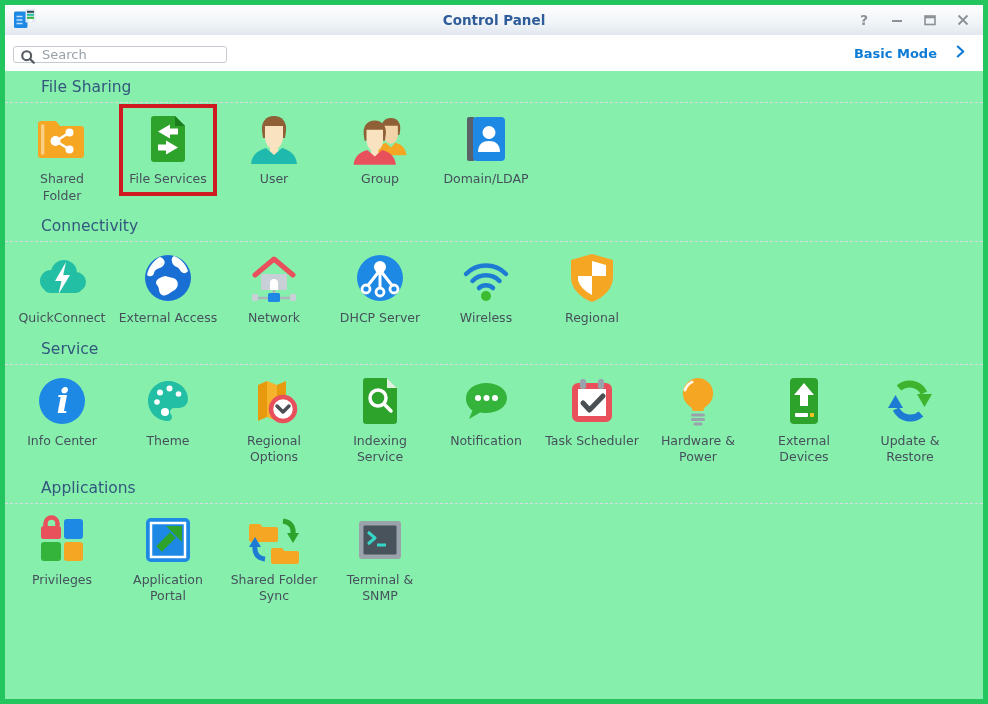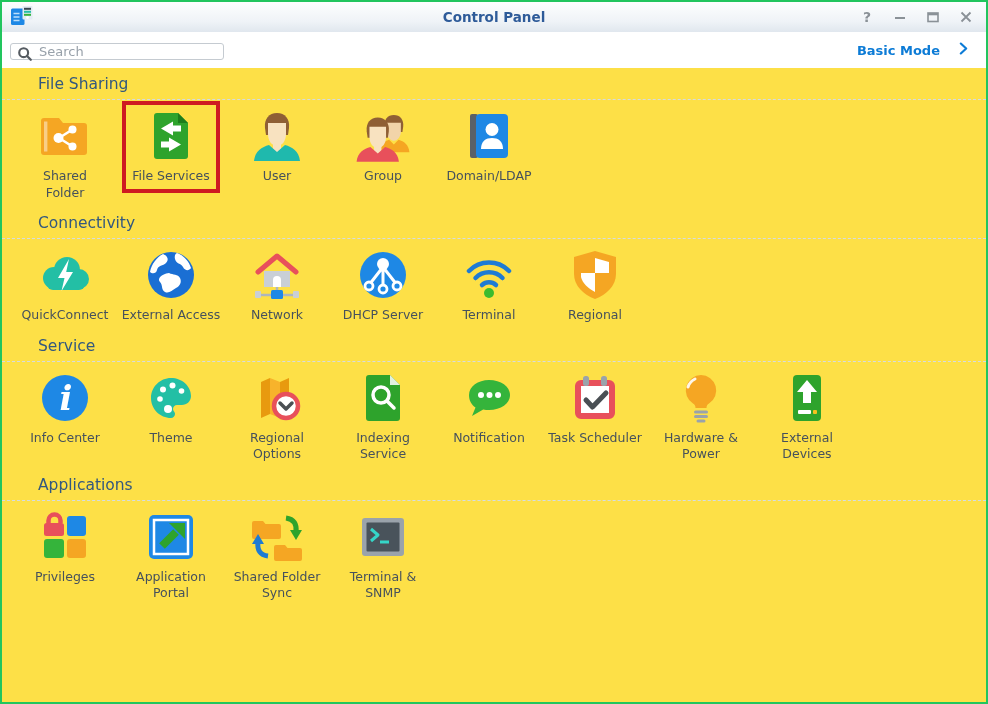--- a/index.html
+++ b/index.html
@@ -1,40 +1,40 @@
 <!DOCTYPE html>
 <html><head>
 <meta charset="utf-8">
 <style>
   html,body{margin:0;padding:0;}
   body{
     width:988px;height:704px;overflow:hidden;background:#fff;
     font-family:"DejaVu Sans","Liberation Sans",sans-serif;
     -webkit-font-smoothing:antialiased;
   }
-  .window{width:988px;height:704px;box-sizing:border-box;border:2px solid #22c55e;background:#fde047;}
+  .window{width:988px;height:704px;box-sizing:border-box;border:5px solid #22c55e;background:#86efac;}
   
   .topbar{position:relative;height:30px;background:linear-gradient(180deg,#fdfefe 0%,#eff3f7 65%,#e0e7ee 100%);}
   .app-icon{position:absolute;left:8px;top:3px;width:24px;height:23px;}
   .win-title{position:absolute;left:0;right:0;top:0;height:30px;line-height:30px;text-align:center;
     font-size:13.5px;font-weight:bold;color:#2e5b99;}
   .controls{position:absolute;right:12px;top:0;height:30px;display:flex;align-items:center;gap:17px;}
   .ctl{display:inline-flex;align-items:center;justify-content:center;width:16px;height:16px;cursor:pointer;}
   .help-glyph{font-size:14px;font-weight:bold;color:#8a9197;line-height:16px;}
   
   .toolbar{height:36px;display:flex;align-items:center;justify-content:space-between;padding:0 18px 0 8px;background:#fff;}
   .searchbox{position:relative;}
   .searchbox input{width:214px;height:17px;box-sizing:border-box;border:1px solid #c5cbd1;border-radius:3px;
     padding:2px 8px 2px 28px;font-size:13px;color:#333;font-family:inherit;outline:none;background:#fff;}
   .searchbox input::placeholder{color:#98a1aa;}
   .search-ic{position:absolute;left:7px;top:5px;width:16px;height:16px;}
   .mode{display:flex;align-items:center;gap:19px;cursor:pointer;font-size:13px;font-weight:bold;color:#0c7bd6;}
   
   .section-title{font-size:15.5px;color:#33587e;padding:7px 0 6px 36px;border-bottom:1px dashed #d4dbe2;}
-  .tiles{display:flex;padding:8px 0 6px 10px;}
+  .tiles{display:flex;padding:8px 0 6px 4px;}
   .tile{width:106px;position:relative;text-align:center;cursor:pointer;flex:0 0 auto;}
   .ticon{width:56px;height:56px;margin:0 auto 4px;}
   .ticon svg{width:56px;height:56px;display:block;}
   .tlabel{font-size:12.5px;color:#46515c;line-height:1.32;white-space:pre-line;}
   .hl{position:absolute;left:4px;top:-7px;width:90px;height:84px;border:4px solid #ce1b21;z-index:2;pointer-events:none;}
 </style>
 </head>
 <body>
 
 <div class="window">
@@ -235,21 +235,21 @@
             <div class="ticon">
               <svg viewBox="0 0 56 56">
                 <g fill="none" stroke="#1E7BD4" stroke-width="4.5" stroke-linecap="round">
                   <path d="M8 24a28 28 0 0 1 40 0"></path>
                   <path d="M14.5 31a19 19 0 0 1 27 0"></path>
                   <path d="M21 38a10.5 10.5 0 0 1 14 0"></path>
                 </g>
                 <circle cx="28" cy="46" r="5" fill="#3DBB2E"></circle>
               </svg>
             </div>
-            <div class="tlabel">Terminal</div>
+            <div class="tlabel">Wireless</div>
           </div>
           <div class="tile">
             <div class="ticon">
               <svg viewBox="0 0 56 56">
                 <path d="M28 4l21 6v17c0 12-9.5 20.5-21 25C16.5 47.5 7 39 7 27V10z" fill="#F5A623"></path>
                 <path d="M28 11l14 4v11H28z" fill="#fff"></path>
                 <path d="M14 26h14v19c-7-3.5-12.5-9-14-15z" fill="#fff"></path>
               </svg>
             </div>
             <div class="tlabel">Regional</div>
@@ -350,20 +350,32 @@
               <svg viewBox="0 0 56 56">
                 <rect x="14" y="5" width="28" height="46" rx="4" fill="#2EA32C"></rect>
                 <path d="M28 10l10 12h-6v11h-8V22h-6z" fill="#fff"></path>
                 <rect x="19" y="40" width="13" height="4" rx="1" fill="#fff"></rect>
                 <rect x="34" y="40" width="4" height="4" rx="1" fill="#F7C11E"></rect>
               </svg>
             </div>
             <div class="tlabel">External
 Devices</div>
           </div>
+          <div class="tile">
+            <div class="ticon">
+              <svg viewBox="0 0 56 56">
+                <path d="M17 15a16 16 0 0 1 25 5" fill="none" stroke="#3DB32E" stroke-width="7"></path>
+                <path d="M35 21h15l-7.5 13z" fill="#3DB32E"></path>
+                <path d="M39 41a16 16 0 0 1-25-5" fill="none" stroke="#1E7BD4" stroke-width="7"></path>
+                <path d="M21 35H6l7.5-13z" fill="#1E7BD4"></path>
+              </svg>
+            </div>
+            <div class="tlabel">Update &amp;
+Restore</div>
+          </div>
         </div>
       </div>
       <div class="section">
         <div class="section-title">Applications</div>
         <div class="tiles">
           <div class="tile">
             <div class="ticon">
               <svg viewBox="0 0 56 56">
                 <path d="M11.5 14v-2.5a6 6 0 0 1 12 0V14" fill="none" stroke="#E8505B" stroke-width="4.5"></path>
                 <rect x="7" y="14" width="20" height="13" rx="2.5" fill="#E8505B"></rect>

